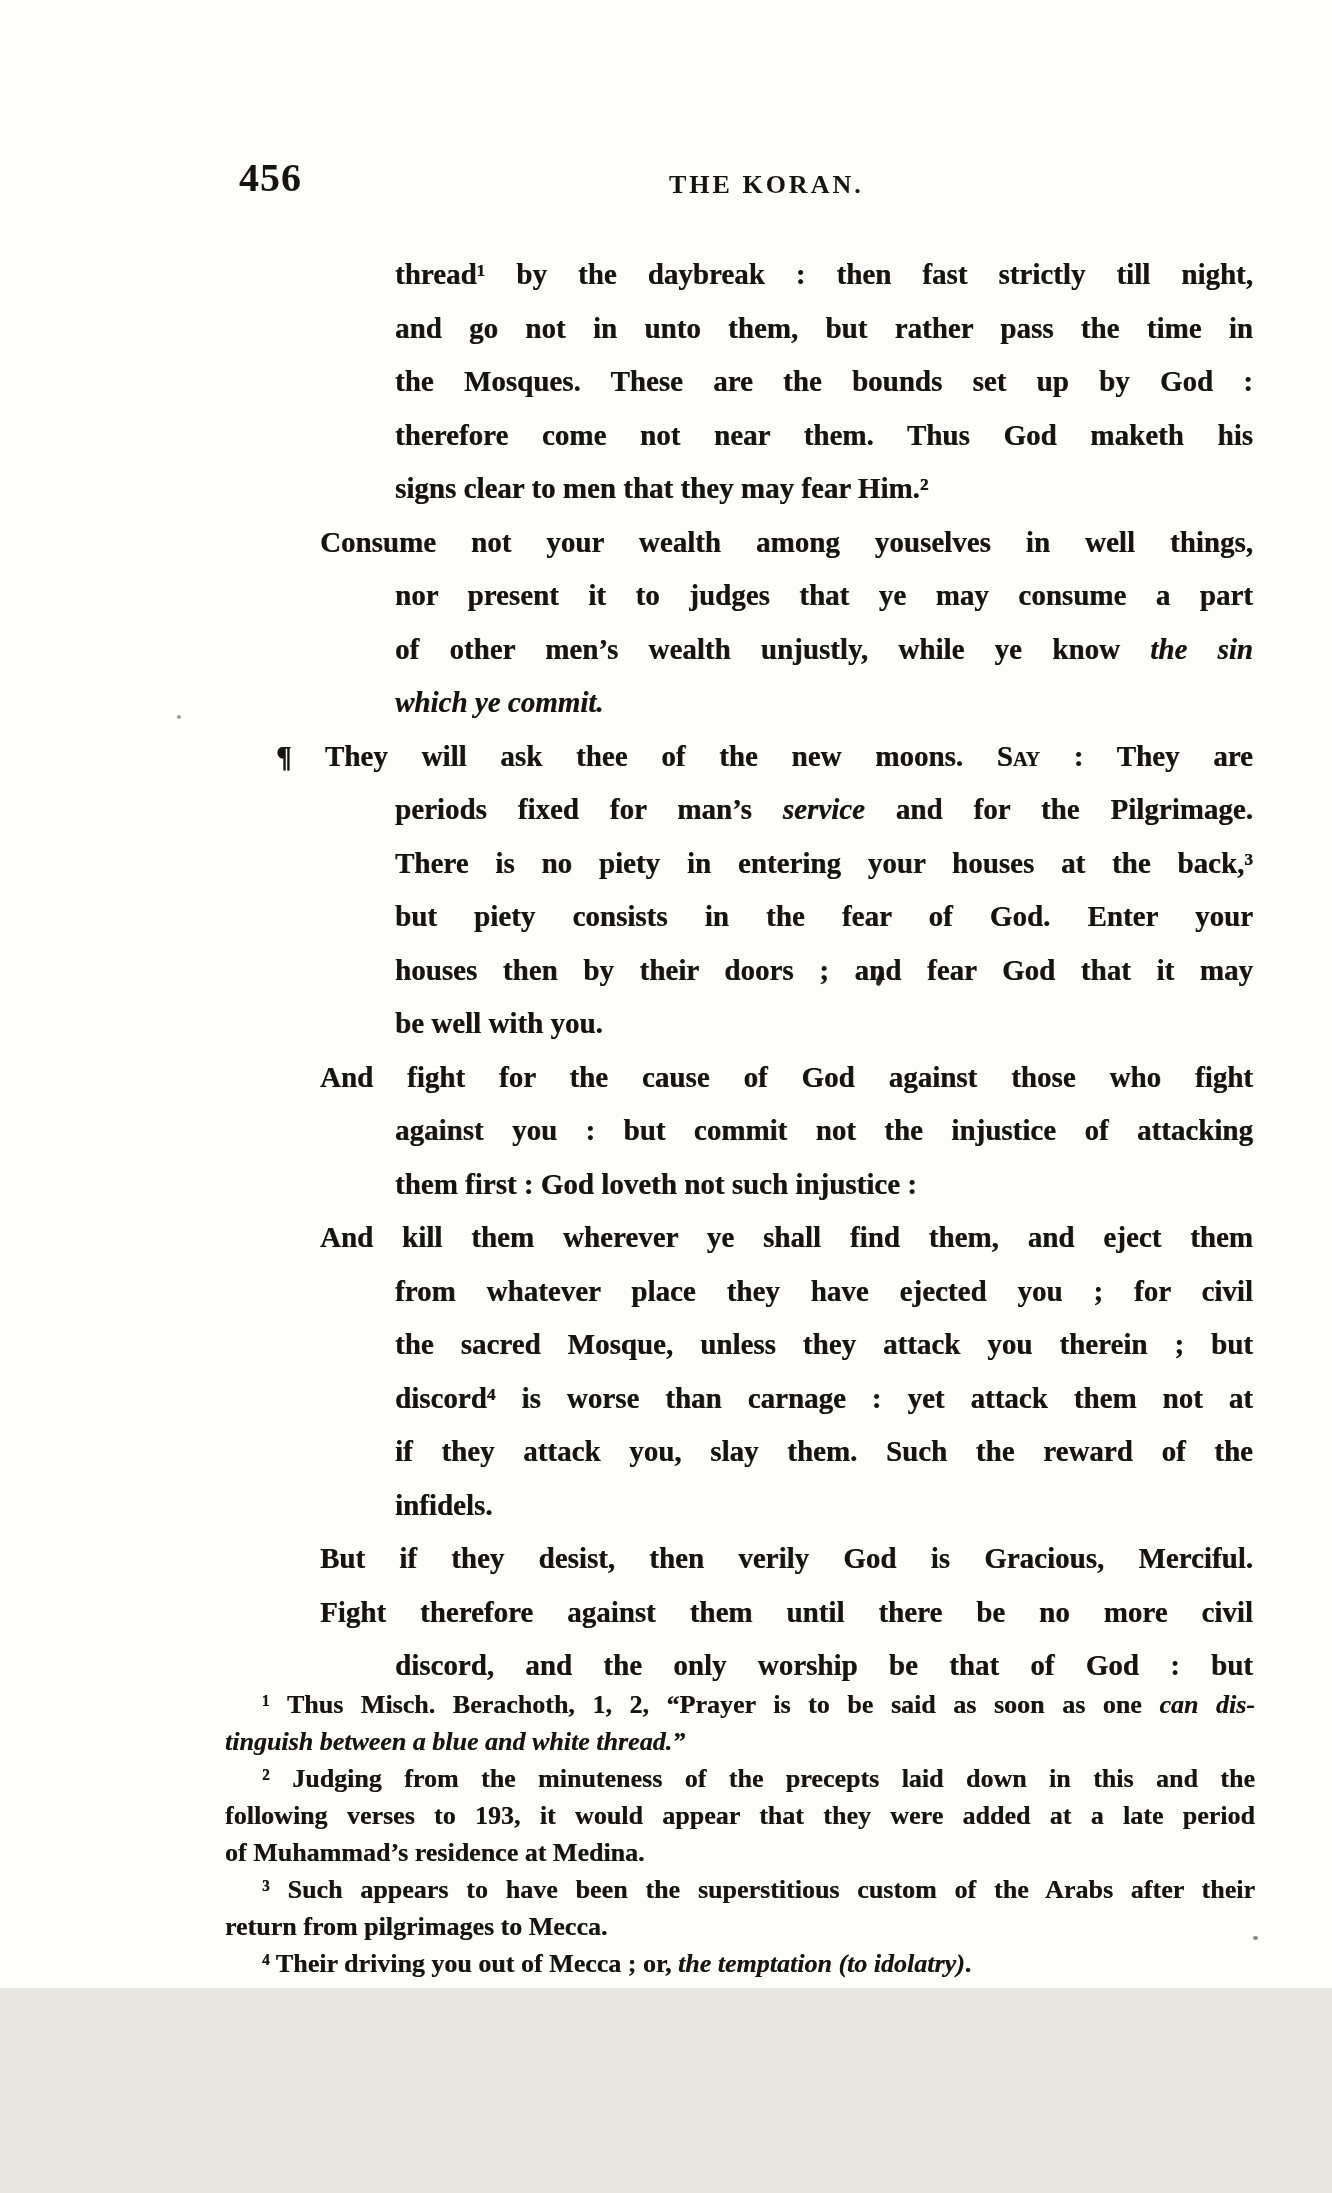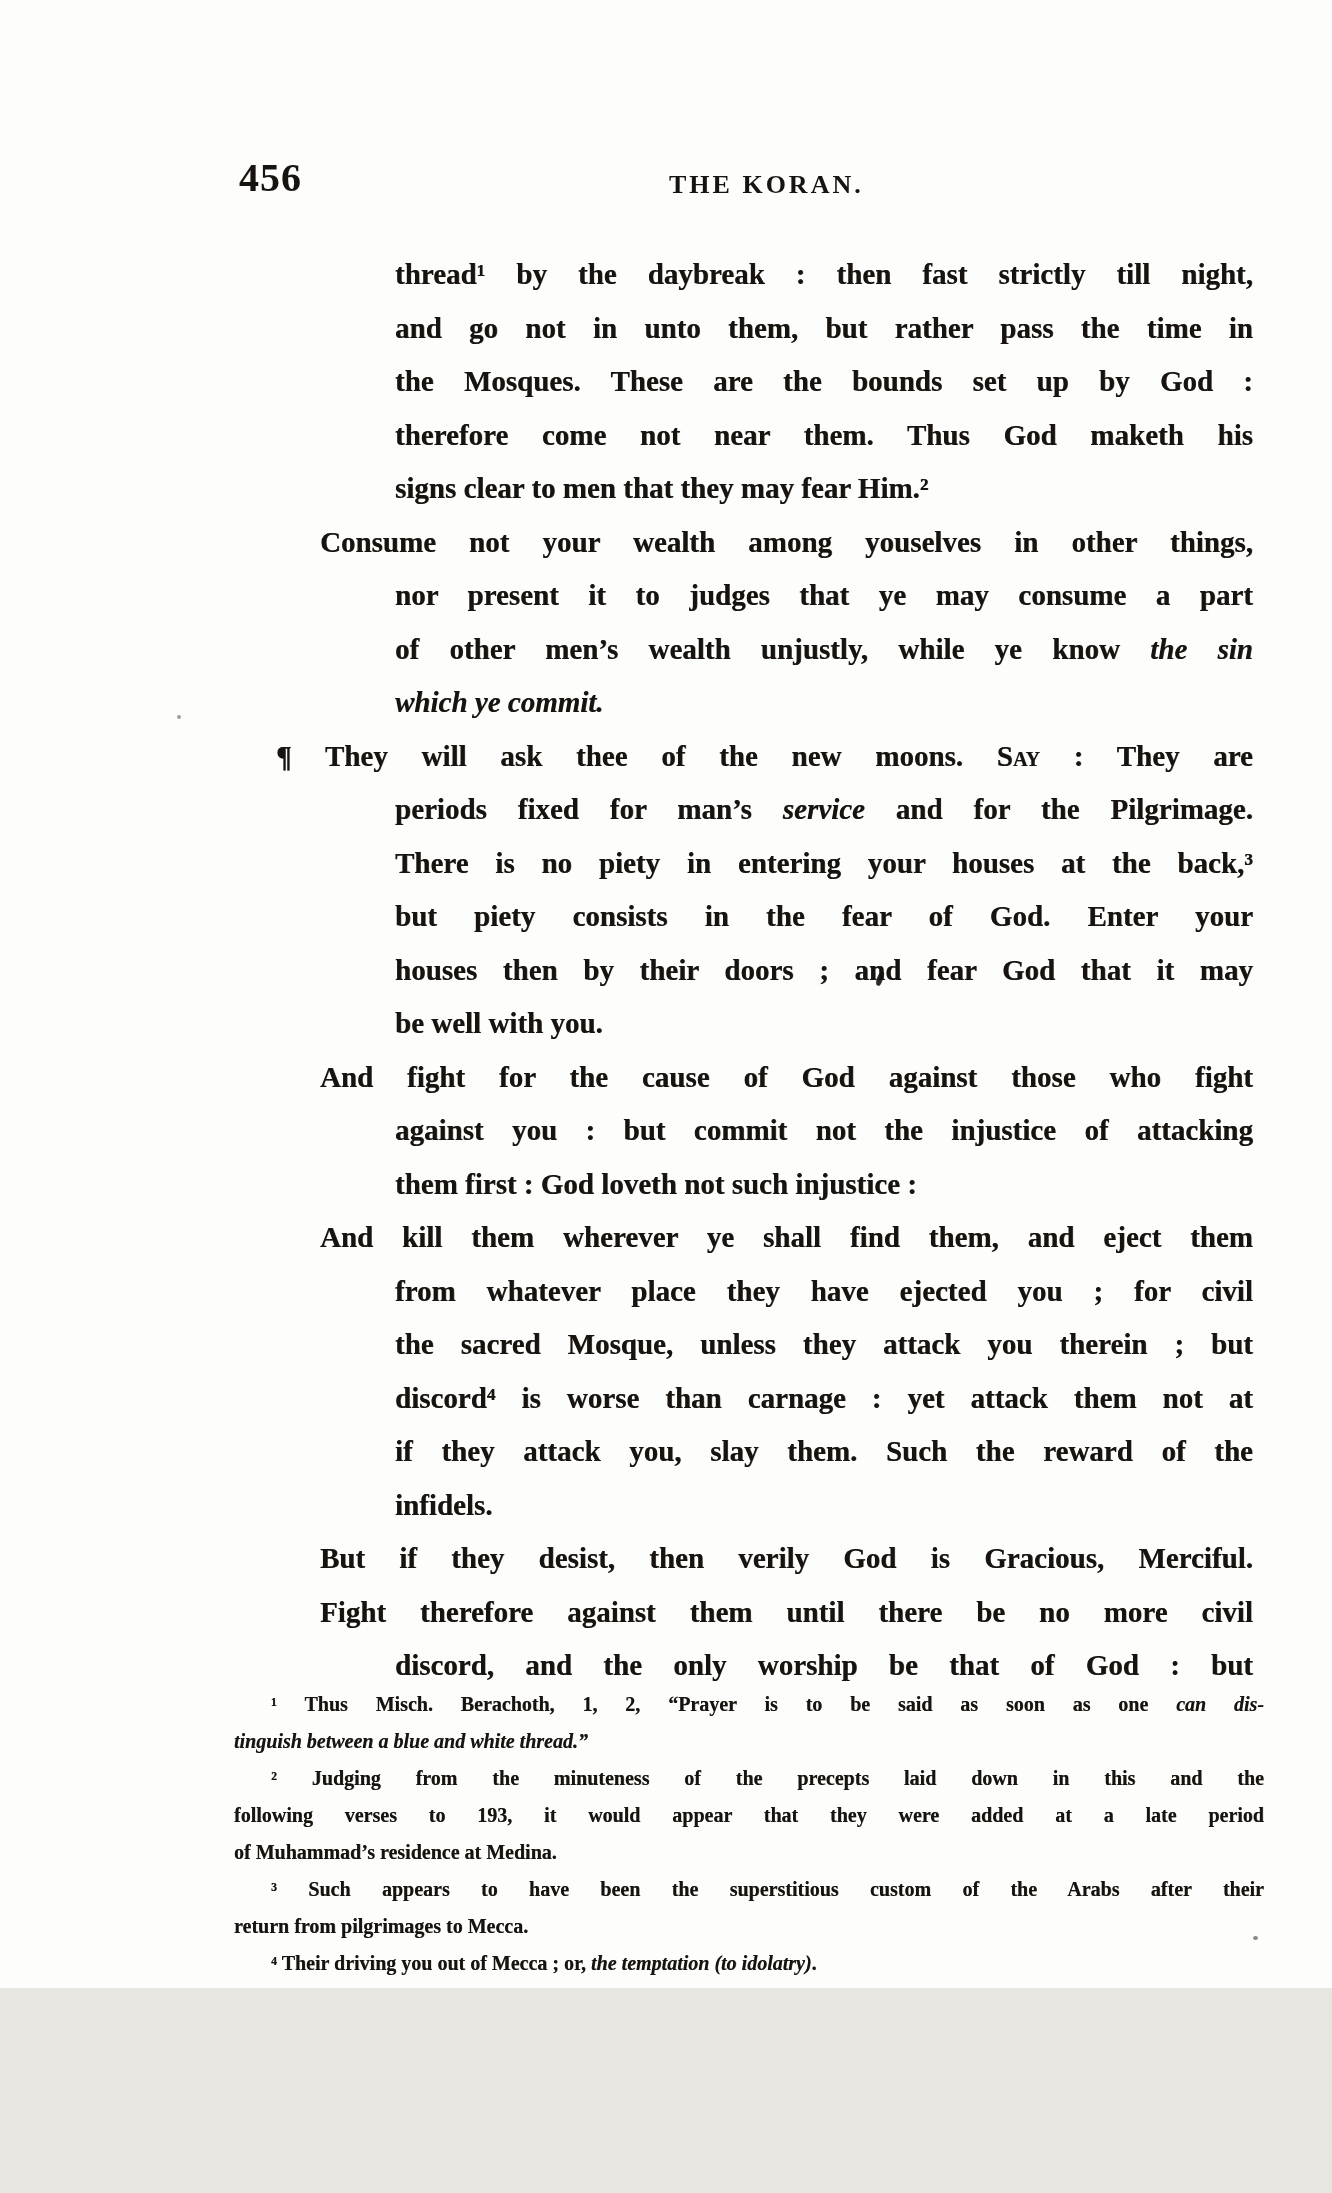--- a/index.html
+++ b/index.html
@@ -24,22 +24,22 @@
   
   #body-block{
     position:absolute;left:395px;top:248px;width:858px;
     font-weight:700;font-size:29px;line-height:53.5px;
     text-shadow:0.4px 0 0 rgba(23,19,14,0.65);
   }
   #body-block .p-hang{text-indent:-75px;}
   #body-block .p-pilcrow{text-indent:-119px;}
   
   #footnote-block{
-    position:absolute;left:234px;top:1686px;width:1030px;
-    font-weight:700;font-size:20px;line-height:37px;
+    position:absolute;left:225px;top:1686px;width:1030px;
+    font-weight:700;font-size:26px;line-height:37px;
     text-shadow:0.3px 0 0 rgba(23,19,14,0.6);
   }
   #footnote-block .fn-first{text-indent:37px;}
   
   .ln{text-align:left;}
   .ln.jst{text-align:justify;text-align-last:justify;}
   .it{font-style:italic;}
   .sc{font-variant:small-caps;}
   
   .speck{position:absolute;background:#2c2821;border-radius:50%;}
@@ -57,21 +57,21 @@
 <div class="page">
   <div id="page-num">456</div>
   <div id="running-title">THE KORAN.</div>
 
   <div id="body-block">
       <div class="ln jst"><span>thread¹ by the daybreak : then fast strictly till night,</span></div>
       <div class="ln jst"><span>and go not in unto them, but rather pass the time in</span></div>
       <div class="ln jst"><span>the Mosques. These are the bounds set up by God :</span></div>
       <div class="ln jst"><span>therefore come not near them. Thus God maketh his</span></div>
       <div class="ln"><span>signs clear to men that they may fear Him.²</span></div>
-      <div class="ln jst p-hang"><span>Consume not your wealth among youselves in other things,</span></div>
+      <div class="ln jst p-hang"><span>Consume not your wealth among youselves in well things,</span></div>
       <div class="ln jst"><span>nor present it to judges that ye may consume a part</span></div>
       <div class="ln jst"><span>of other men’s wealth unjustly, while ye know </span><span class="it">the sin</span></div>
       <div class="ln"><span class="it">which ye commit.</span></div>
       <div class="ln jst p-pilcrow"><span>¶ They will ask thee of the new moons. </span><span class="sc">Say</span><span> : They are</span></div>
       <div class="ln jst"><span>periods fixed for man’s </span><span class="it">service</span><span> and for the Pilgrimage.</span></div>
       <div class="ln jst"><span>There is no piety in entering your houses at the back,³</span></div>
       <div class="ln jst"><span>but piety consists in the fear of God. Enter your</span></div>
       <div class="ln jst"><span>houses then by their doors ; and fear God that it may</span></div>
       <div class="ln"><span>be well with you.</span></div>
       <div class="ln jst p-hang"><span>And fight for the cause of God against those who fight</span></div>

